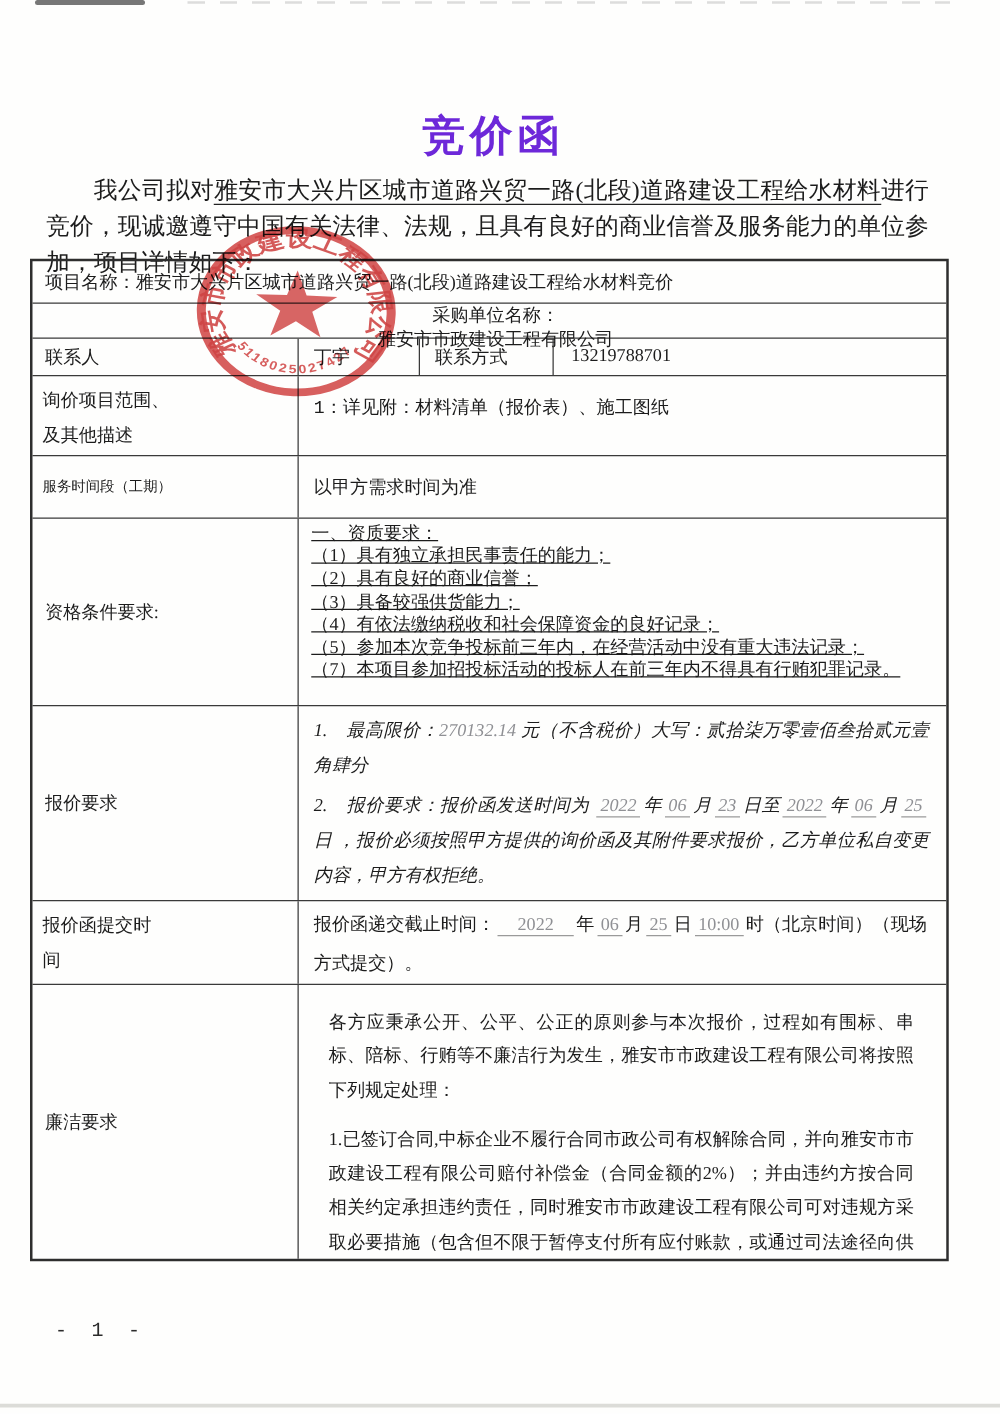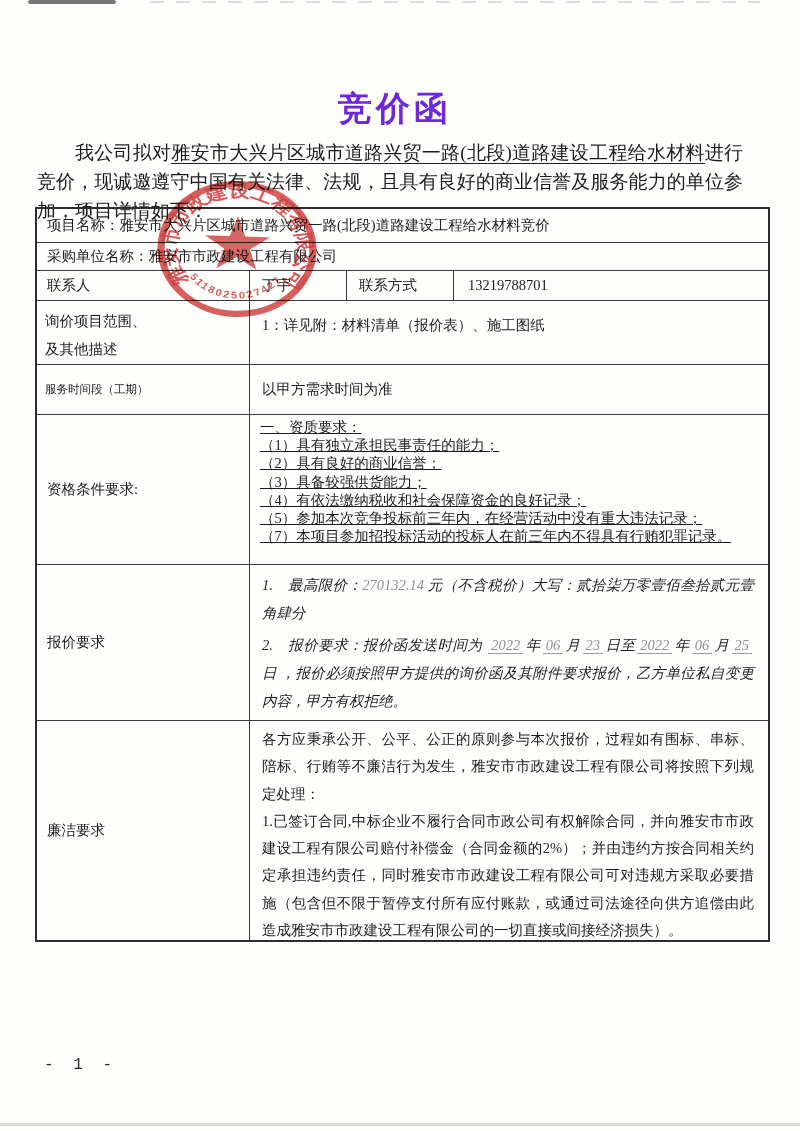--- a/index.html
+++ b/index.html
@@ -27,28 +27,28 @@
     letter-spacing:4px; margin:0; color:#6d28d9;
   }
   .intro {
     position:absolute; left:37px; top:138px; width:706px;
     font-size:19px; line-height:29px; text-align:justify;
     text-indent:2em; margin:0;
   }
   .u-proj { border-bottom:1.5px solid #222; }
 
   .doc-table {
-    position:absolute; left:35px; top:207px; width:735px;
+    position:absolute; left:24px; top:207px; width:735px;
     border:2px solid #2e2e2e; border-top-width:2.5px;
     box-sizing:border-box; background:transparent;
     font-size:14.5px;
   }
   .row { display:flex; box-sizing:border-box; border-top:1.5px solid #3a3a3a; }
   .row:first-child { border-top:none; }
-  .r1 { height:33px; } .r2 { height:28px; } .r3 { height:30px; }
+  .r1 { height:33px; } .r2 { height:28px;flex-direction:column; } .r3 { height:30px; }
   .r4 { height:64px; } .r5 { height:50px; } .r6 { height:150px; }
   .r7 { height:156px; } .r8 { height:67px; } .r9 { height:220px; }
 
   .cell { box-sizing:border-box; overflow:hidden; }
   .lab {
     width:213px; flex:0 0 213px;
     border-right:1.5px solid #3a3a3a;
   }
   .val { flex:1 1 auto; }
   .vcenter { display:flex; align-items:center; }
@@ -56,31 +56,31 @@
 
   .c-name  { width:213px; flex:0 0 213px; border-right:1.5px solid #3a3a3a; padding-left:10px; }
   .c-dy    { width:97px;  flex:0 0 97px;  border-right:1.5px solid #3a3a3a; padding-left:12px; }
   .c-way   { width:107px; flex:0 0 107px; border-right:1.5px solid #3a3a3a; padding-left:12px; }
   .c-phone { flex:1 1 auto; padding-left:14px; font-family:"Liberation Serif","DejaVu Serif",serif; }
 
   .lab2line { padding:6px 0 0 8px; line-height:28px; }
   .lab-small { font-size:11.5px; padding-left:8px; }
   .labc { padding-left:10px; }
 
-  .v4 { padding:15px 0 0 12px; }
+  .v4 { padding:15px 0 0 12px;font-family:Liberation Mono, monospace; }
   .v5 { padding-left:12px; display:flex; align-items:center; }
   .v6 { padding:3px 10px 0 10px; line-height:18.2px;text-decoration:underline; }
   .v6 div { white-space:nowrap; }
   .v7 { padding:6px 14px 0 12px; line-height:28px; }
   .v7 p { margin:0; text-align:justify;font-style:italic; }
   .v7 p.mt { margin-top:4px; }
   .v8 { padding:4px 12px 0 12px; line-height:31px; }
   .v8 p { margin:0; }
   .v9 { padding:5px 14px 0 12px; line-height:27.3px; }
-  .v9 p { margin:0; text-align:justify; }
+  .v9 p { margin:12px; text-align:justify; }
 
   .gray { color:#8f9094; }
   .u-date { color:#8f9094; border-bottom:1.2px solid #9a9a9a; padding:0 3px; margin:0 2px; }
   .u-wide { color:#8f9094; border-bottom:1.2px solid #9a9a9a; padding:0 16px; margin:0 2px; }
 
   .footer {
     position:absolute; left:44px; top:1056px;
     font-size:16px; letter-spacing:5px; color:#2b2b2b;
     font-family:"Liberation Mono","DejaVu Sans Mono",monospace;
   }
@@ -152,20 +152,30 @@
 
     <div class="row r7">
       <div class="cell lab labc vcenter">报价要求</div>
       <div class="cell val v7">
         <p><span>1.　最高限价：</span><span class="gray">270132.14</span><span> 元（不含税价）大写：贰拾柒万零壹佰叁拾贰元壹角肆分</span></p>
         <p class="mt"><span>2.　报价要求：报价函发送时间为 </span><span class="u-date">2022</span><span>年</span><span class="u-date">06</span><span>月</span><span class="u-date">23</span><span>日至</span><span class="u-date">2022</span><span>年</span><span class="u-date">06</span><span>月</span><span class="u-date">25</span><span>日</span><span> ，报价必须按照甲方提供的询价函及其附件要求报价，乙方单位私自变更内容，甲方有权拒绝。</span></p>
         <p class="mt">3.报价单组成：（1）竞价函；（2）营业执照盖鲜章；（3）法人授权书；（4）法人身份证复印件盖鲜章；（5）授权委托人身份证复印件盖鲜章；（格式自拟）</p>
       </div>
     </div>
 
+    <div class="row r8">
+      <div class="cell lab lab2line">
+        <div>报价函提交时</div>
+        <div>间</div>
+      </div>
+      <div class="cell val v8">
+        <p><span>报价函递交截止时间：</span><span class="u-wide">2022</span><span>年</span><span class="u-date">06</span><span>月</span><span class="u-date">25</span><span>日</span><span class="u-date">10:00</span><span>时</span><span>（北京时间）（现场方式提交）。</span></p>
+
+      </div>
+    </div>
 
     <div class="row r9">
       <div class="cell lab labc vcenter">廉洁要求</div>
       <div class="cell val v9">
         <p>各方应秉承公开、公平、公正的原则参与本次报价，过程如有围标、串标、陪标、行贿等不廉洁行为发生，雅安市市政建设工程有限公司将按照下列规定处理：</p>
         <p>1.已签订合同,中标企业不履行合同市政公司有权解除合同，并向雅安市市政建设工程有限公司赔付补偿金（合同金额的2%）；并由违约方按合同相关约定承担违约责任，同时雅安市市政建设工程有限公司可对违规方采取必要措施（包含但不限于暂停支付所有应付账款，或通过司法途径向供方追偿由此造成雅安市市政建设工程有限公司的一切直接或间接经济损失）。</p>
 
       </div>
     </div>
 

